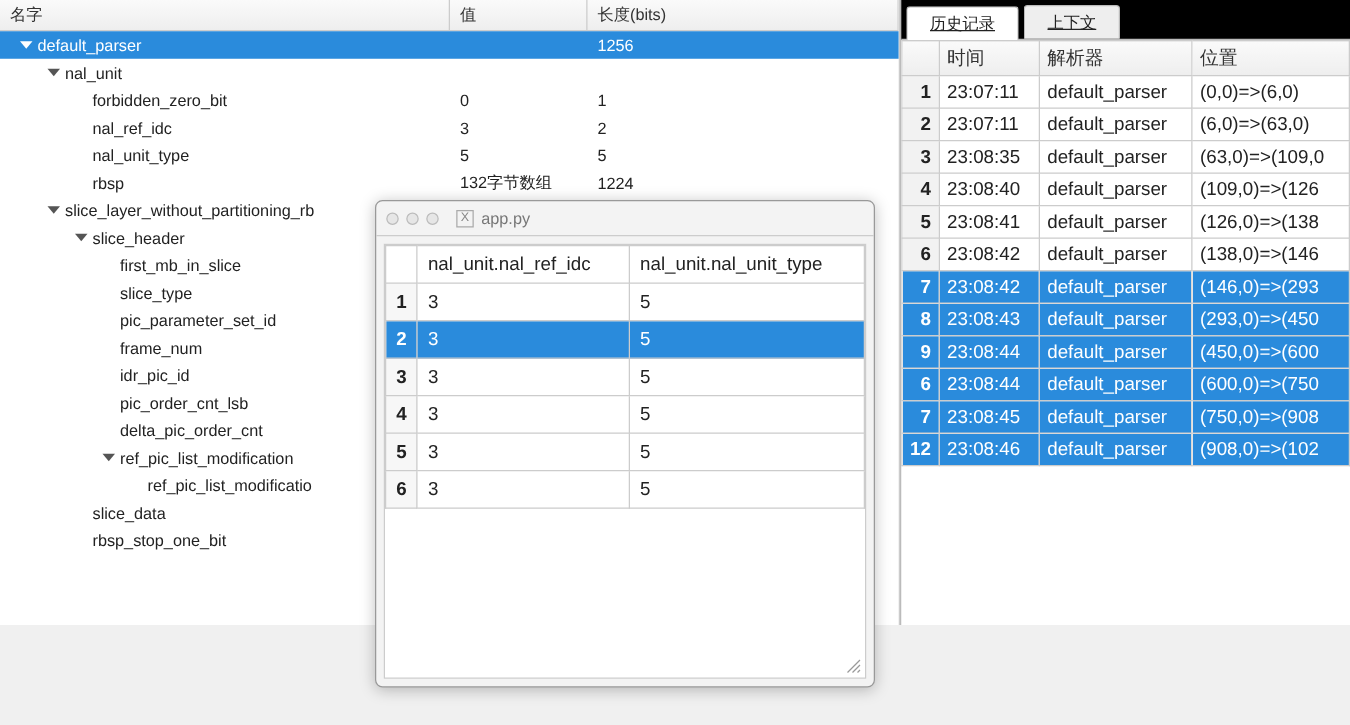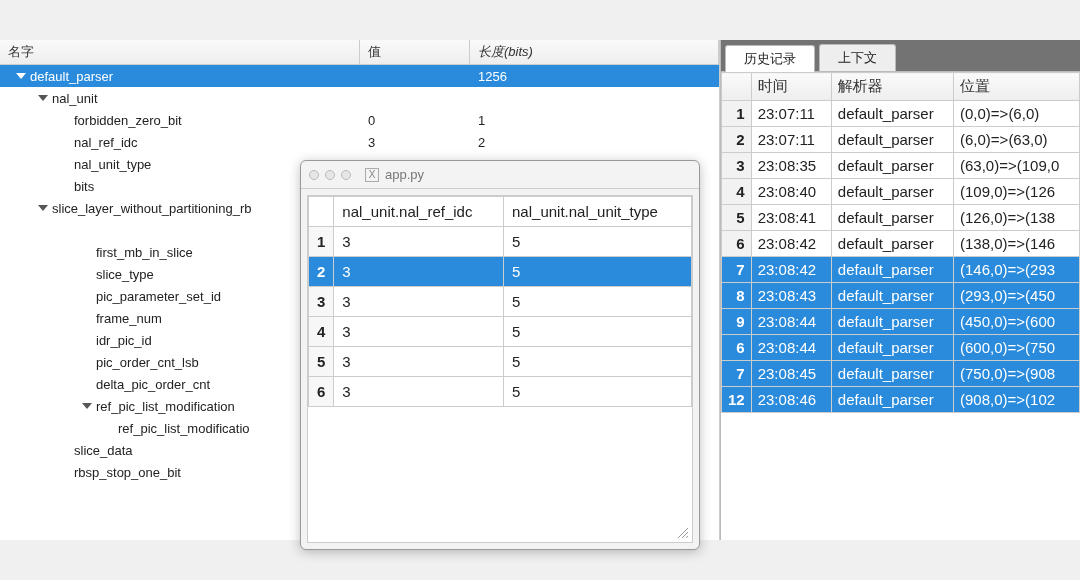--- a/index.html
+++ b/index.html
@@ -1,41 +1,41 @@
 <!DOCTYPE html>
 <html><head>
 <meta charset="utf-8">
 <style>
 * { box-sizing: border-box; font-family: Arial, sans-serif; }
 body { margin: 0; background: #f0f0f0; font-size: 13px; color: #222; width: 1080px; height: 580px; overflow: hidden; position: relative; }
-.main { display: flex; width: 1080px; height: 500px; background: #fff; margin-top: 40px; }
+.main { display: flex; width: 1080px; height: 500px; background: #fff; }
 
 
 .tree-panel { flex: 0 0 720px; border-right: 1px solid #ccc; background: #fff; overflow: hidden; }
 .tree-header { display: flex; background: linear-gradient(#fafafa,#eee); border-bottom: 1px solid #ccc; }
 .tree-header .col { padding: 3px 8px; border-right: 1px solid #ccc; font-weight: normal; color:#333; }
 .col-name { flex: 0 0 360px; }
 .col-val  { flex: 0 0 110px; }
-.col-len  { flex: 1; font-style: italic; }
+.col-len  { flex: 1; }
 
 .tree-body { }
 .row { display:flex; align-items:center; height:22px; }
 .row.selected { background:#2a8bdc; color:#fff; }
 .row .cell { padding: 2px 8px; overflow:hidden; white-space:nowrap; }
 .row .cell-name { flex:0 0 360px; display:flex; align-items:center; }
 .row .cell-val  { flex:0 0 110px; }
 .row .cell-len  { flex:1; }
 .twisty { display:inline-block; width:0;height:0; margin-right:4px; }
 .twisty.open { border-left:5px solid transparent; border-right:5px solid transparent; border-top:6px solid #555; }
 .row.selected .twisty.open { border-top-color:#fff; }
 .indent { display:inline-block; }
 
 
 .right-panel { flex:1; display:flex; flex-direction:column; border-left:1px solid #bbb; }
-.tabs { display:flex; background:#737373; border-bottom:1px solid #bbb; padding-top:4px; }
+.tabs { display:flex; background:#000000; border-bottom:1px solid #bbb; padding-top:4px;text-decoration:underline; }
 .tab { padding:4px 18px; border:1px solid #bbb; border-bottom:none; background:#eee; margin-left:4px; border-radius:3px 3px 0 0; font-size:13px; }
 .tab.active { background:#fff; position:relative; top:1px; }
 
 .hist-wrap { flex:1; overflow:auto; }
 .hist-table { border-collapse:collapse; width:100%; }
 .hist-table th, .hist-table td { border:1px solid #ccc; padding:4px 6px; text-align:left; font-size:15px; white-space:nowrap; overflow:hidden; }
 .hist-table th { background:linear-gradient(#fafafa,#eee); font-weight:normal; color:#333; }
 .hist-table tr.sel td { background:#2a8bdc; color:#fff; }
 .hist-table td.idx { text-align:right; width:28px; font-weight:bold; background:#f2f2f2; }
 .hist-table tr.sel td.idx { background:#2a8bdc; }
@@ -109,35 +109,40 @@
             <span style="display: inline-block; width: 14px;"></span>
             <span>nal_unit_type</span>
           </div>
           <div class="cell cell-val">5</div>
           <div class="cell cell-len">5</div>
         </div>
         <div class="row">
           <div class="cell cell-name">
             <span class="indent" style="width: 52px;"></span>
             <span style="display: inline-block; width: 14px;"></span>
-            <span>bits</span>
+            <span>rbsp</span>
           </div>
           <div class="cell cell-val">132字节数组</div>
           <div class="cell cell-len">1224</div>
         </div>
         <div class="row">
           <div class="cell cell-name">
             <span class="indent" style="width: 30px;"></span>
             <span class="twisty open"></span>
             <span>slice_layer_without_partitioning_rb</span>
           </div>
           <div class="cell cell-val"></div>
           <div class="cell cell-len"></div>
         </div>
         <div class="row">
+          <div class="cell cell-name">
+            <span class="indent" style="width: 52px;"></span>
+            <span class="twisty open"></span>
+            <span>slice_header</span>
+          </div>
           <div class="cell cell-val"></div>
           <div class="cell cell-len"></div>
         </div>
         <div class="row">
           <div class="cell cell-name">
             <span class="indent" style="width: 74px;"></span>
             <span style="display: inline-block; width: 14px;"></span>
             <span>first_mb_in_slice</span>
           </div>
           <div class="cell cell-val"></div>

